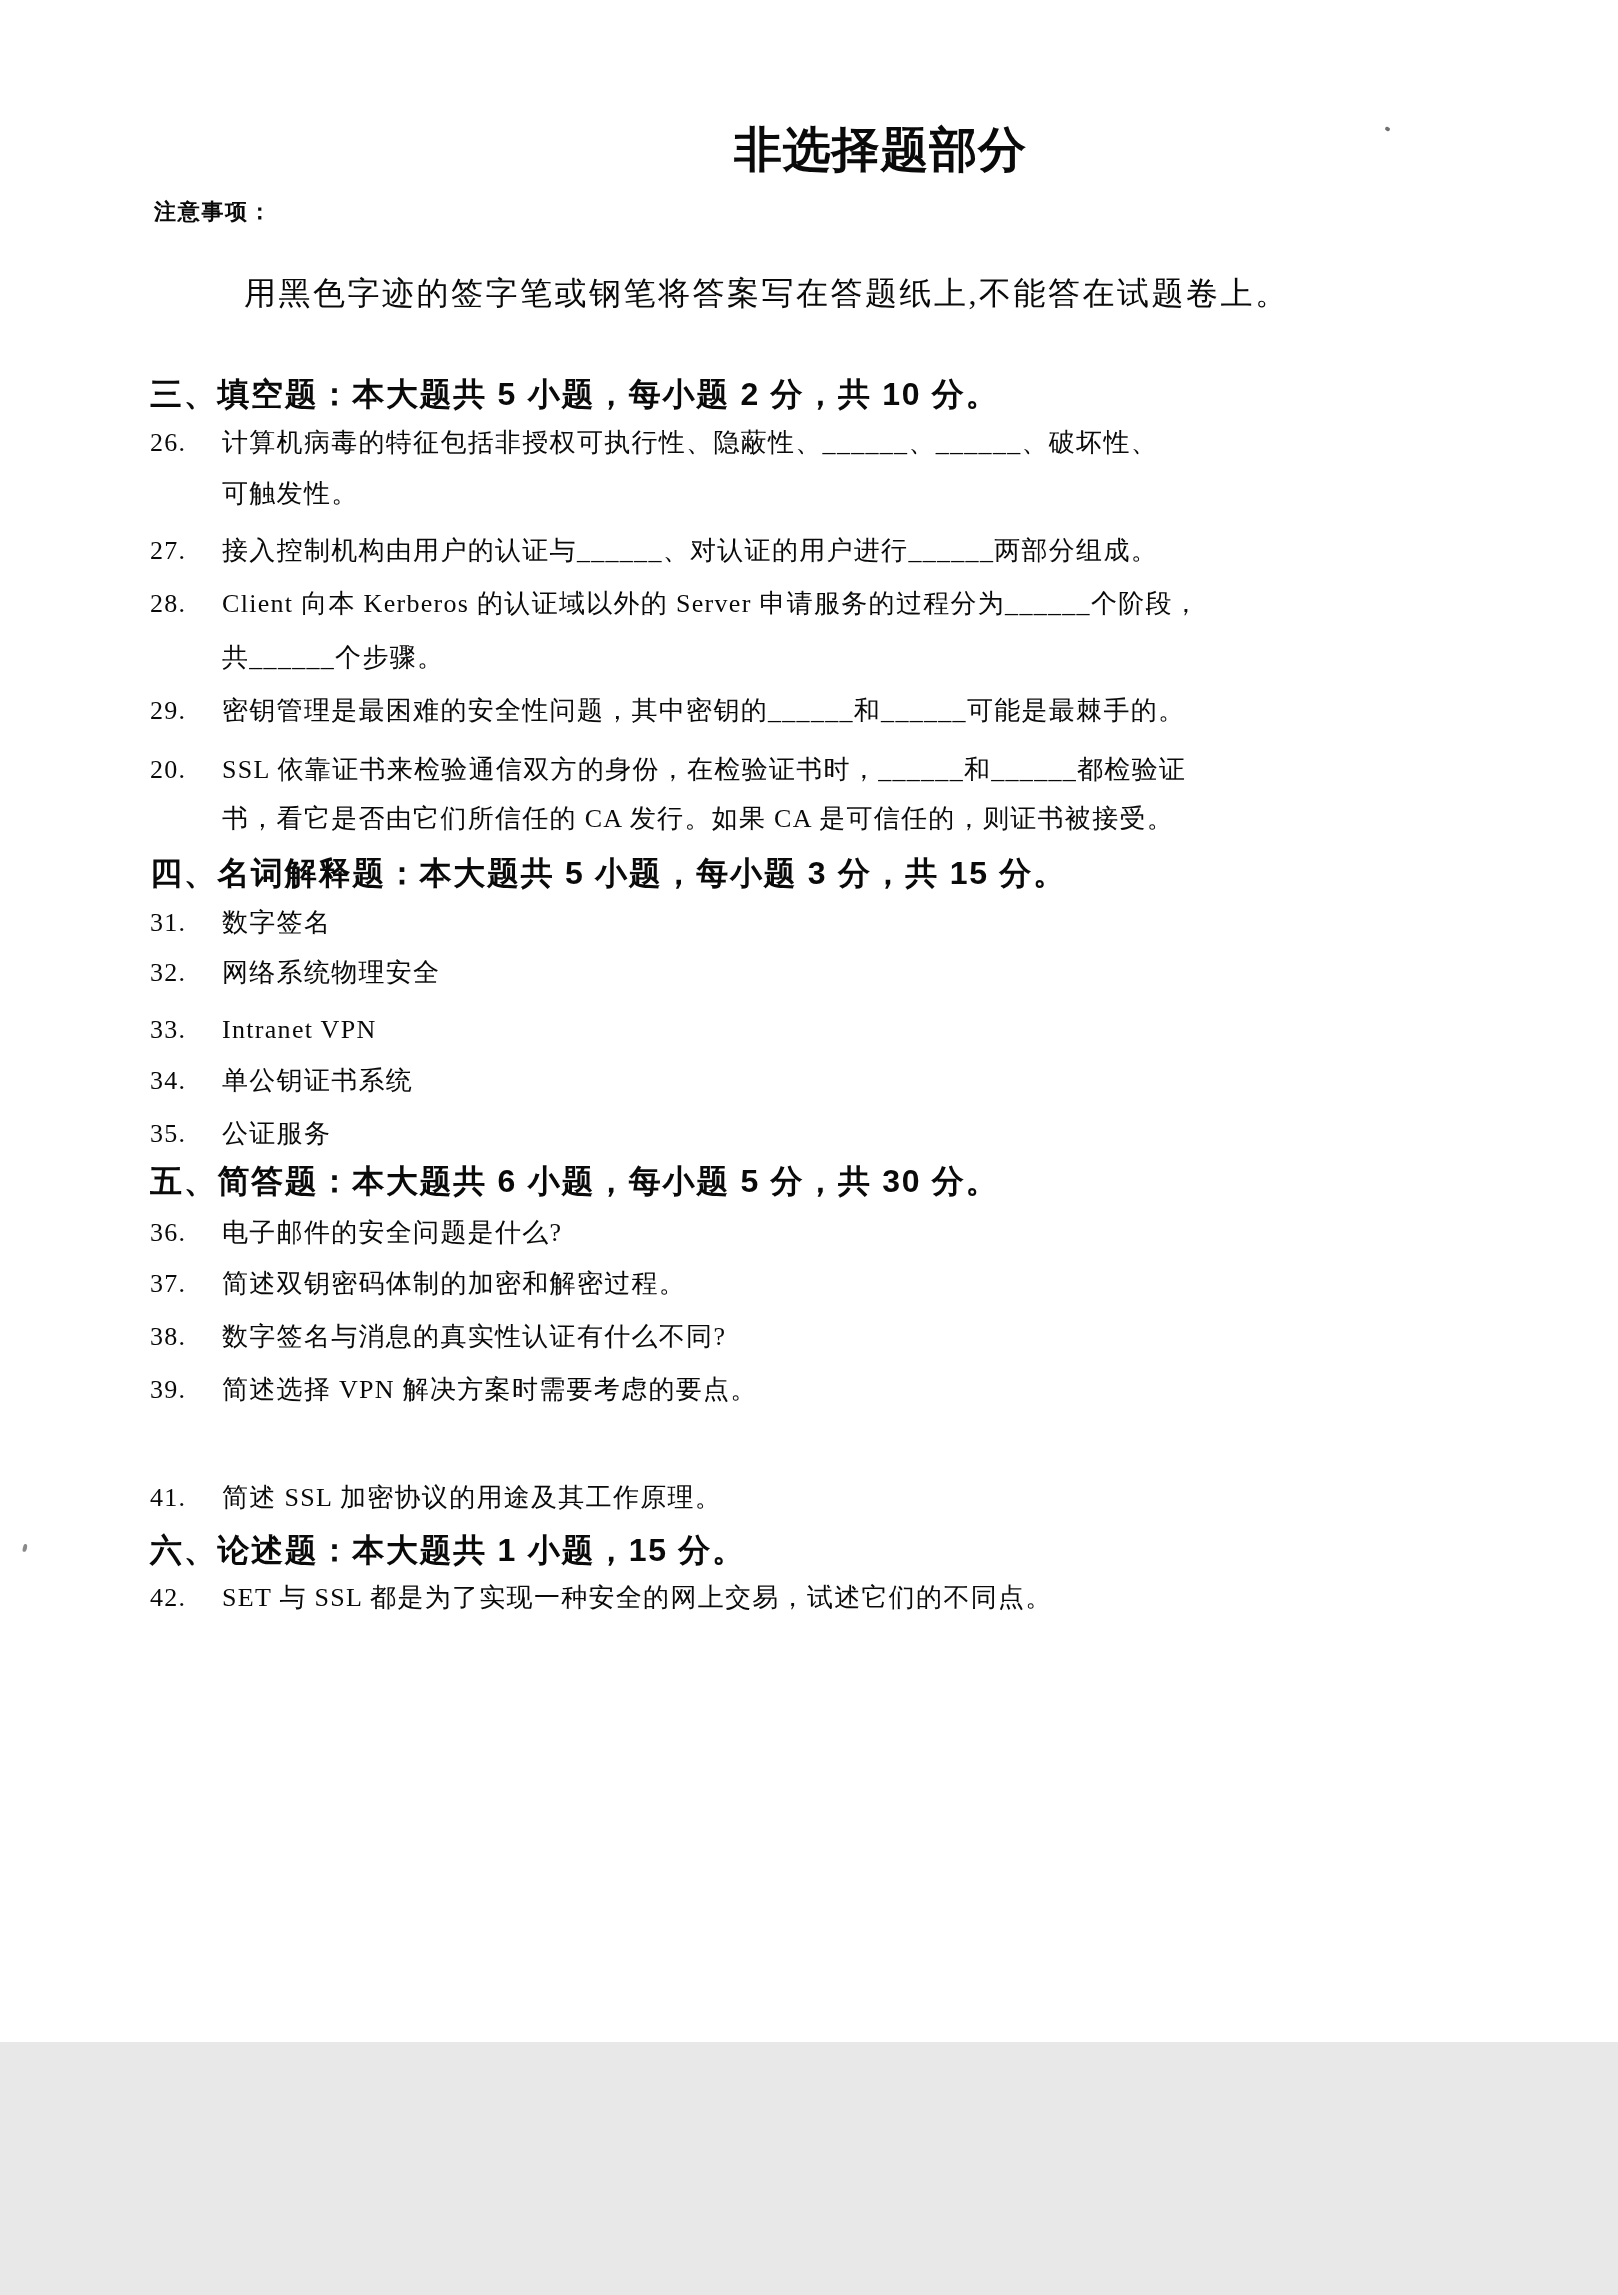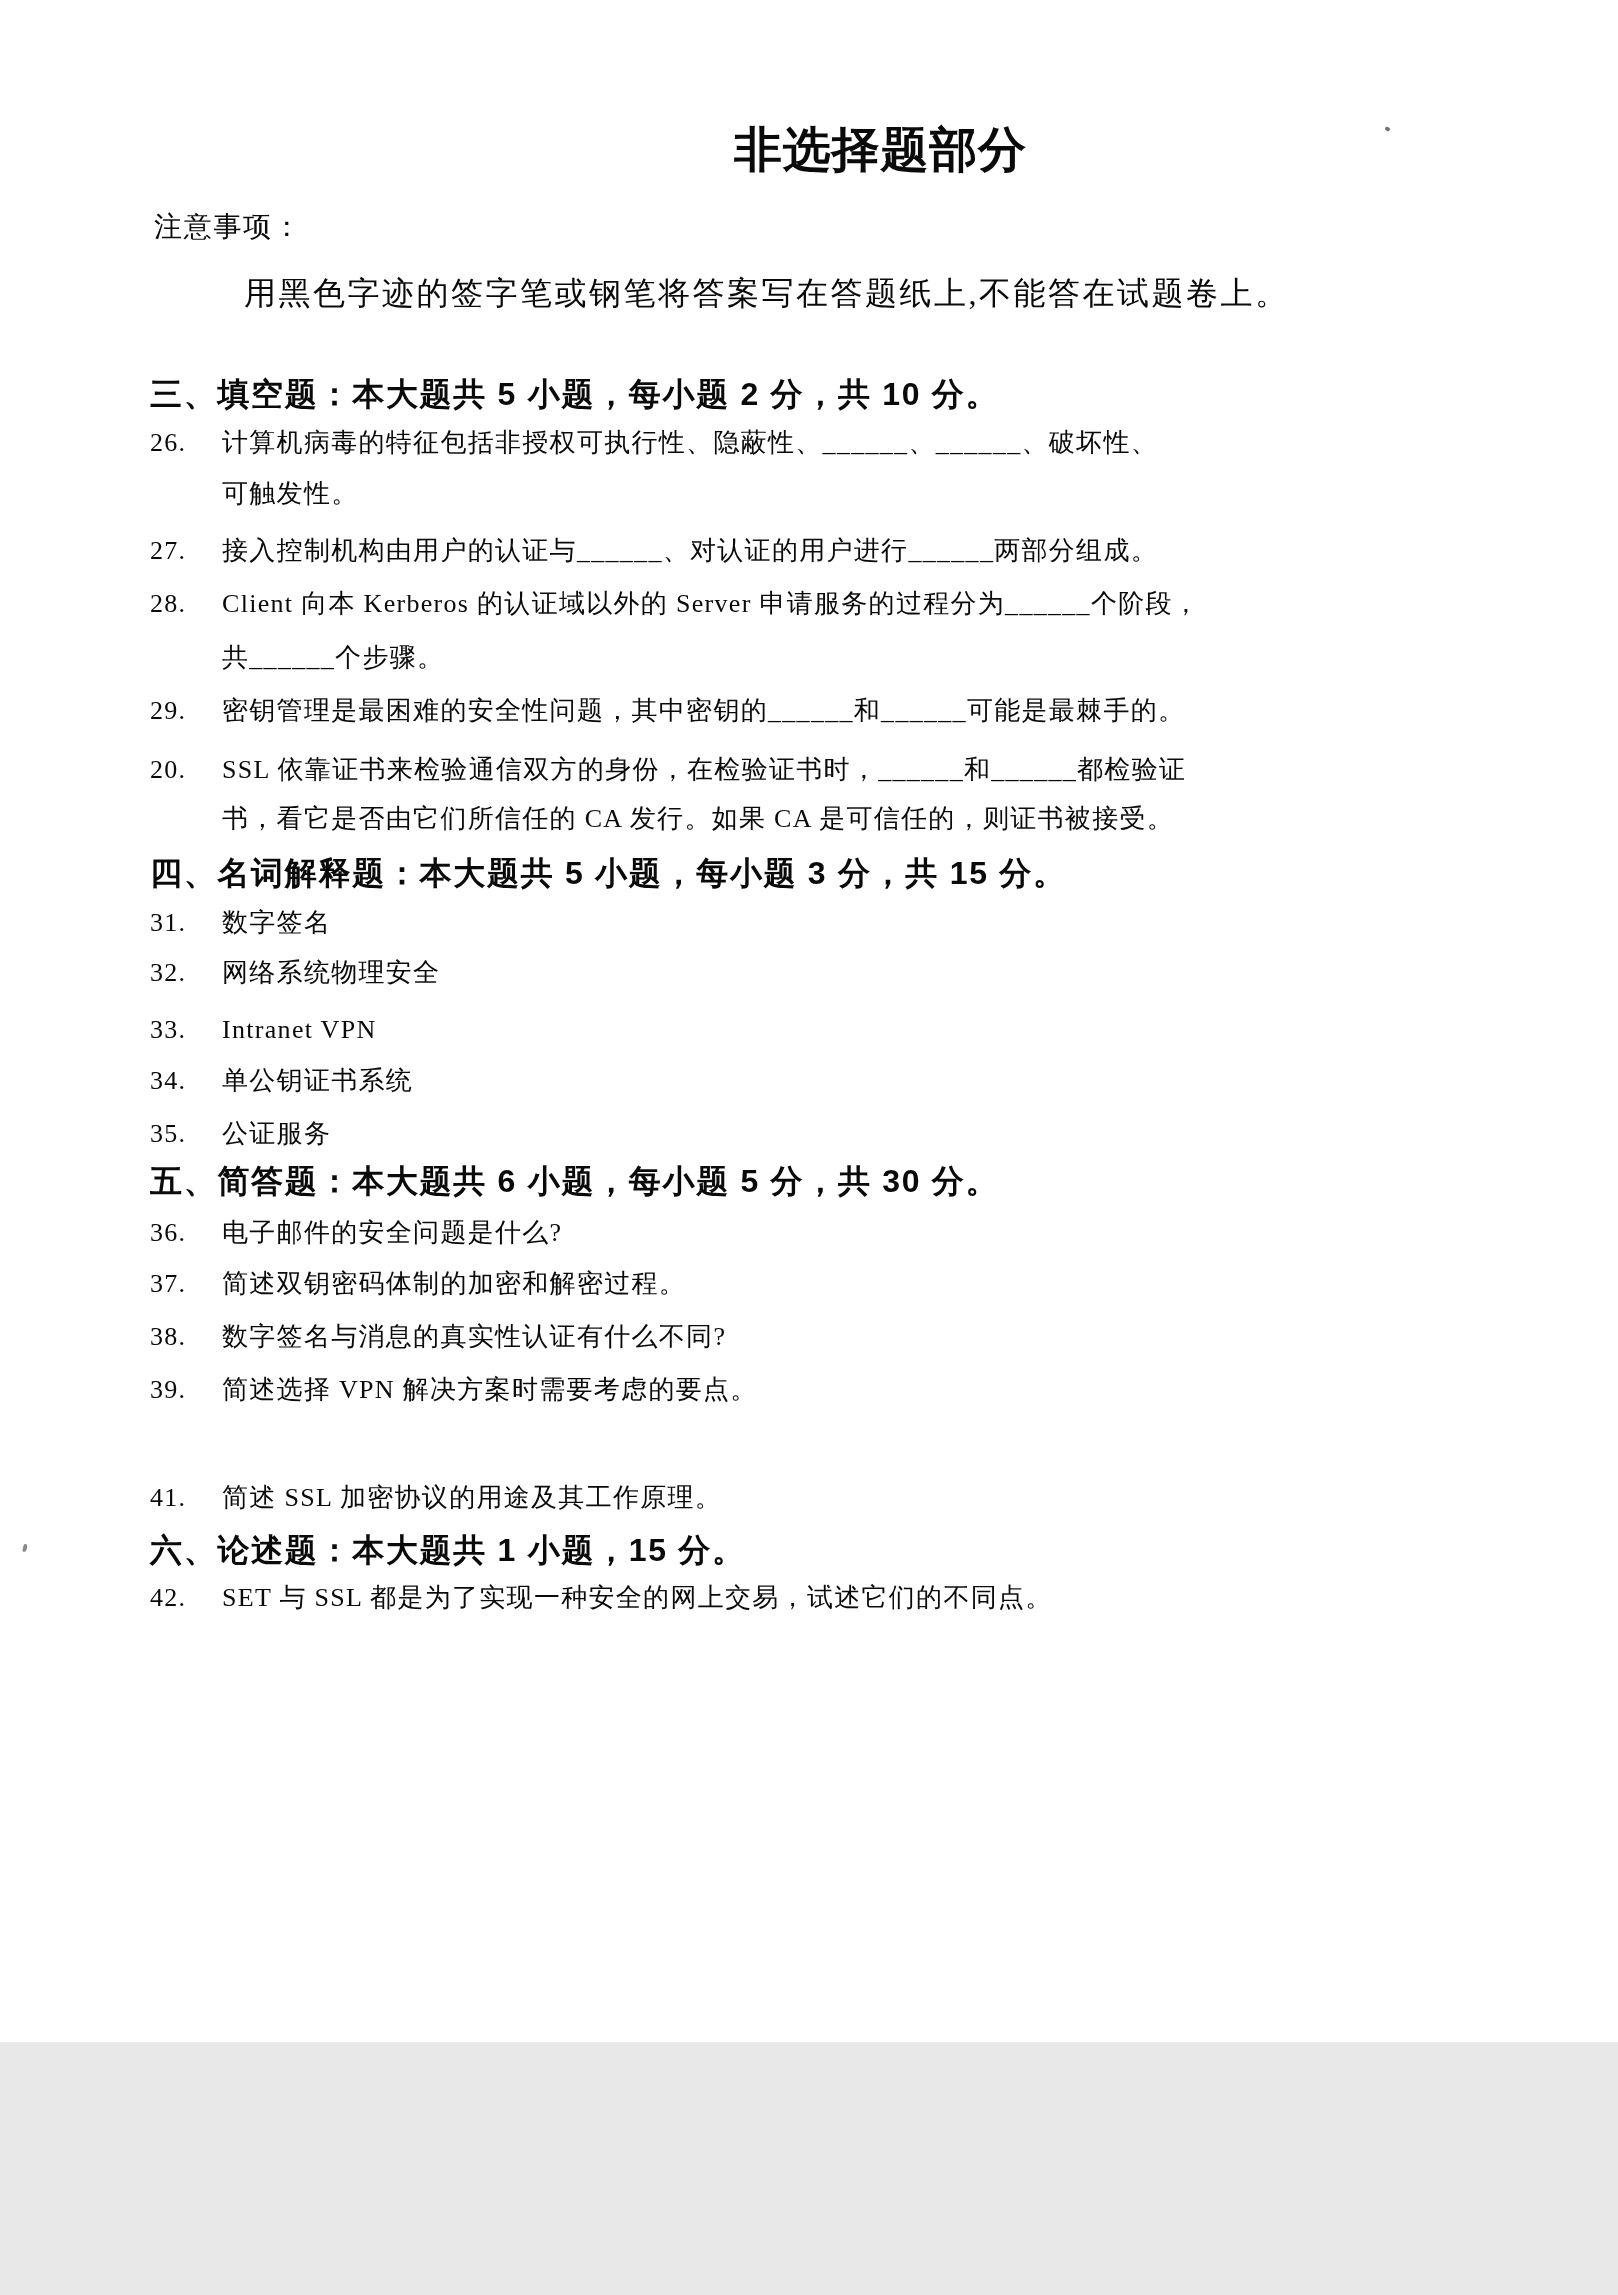--- a/index.html
+++ b/index.html
@@ -22,23 +22,23 @@
     top:118px;
     font-size:48px;
     font-weight:bold;
     letter-spacing:0.8px;
     white-space:nowrap;
     font-family:"Liberation Sans","DejaVu Sans",sans-serif;
   }
   .notice-label{
     position:absolute;
     left:154px;
-    top:208px;
-    font-size:28px;
-    font-weight:normal;
+    top:197px;
+    font-size:22px;
+    font-weight:bold;
     letter-spacing:1.7px;
     white-space:nowrap;
     font-family:"Liberation Sans","DejaVu Sans",sans-serif;
   }
   .notice-text{
     position:absolute;
     left:244px;
     top:272px;
     font-size:32px;
     letter-spacing:2.5px;

